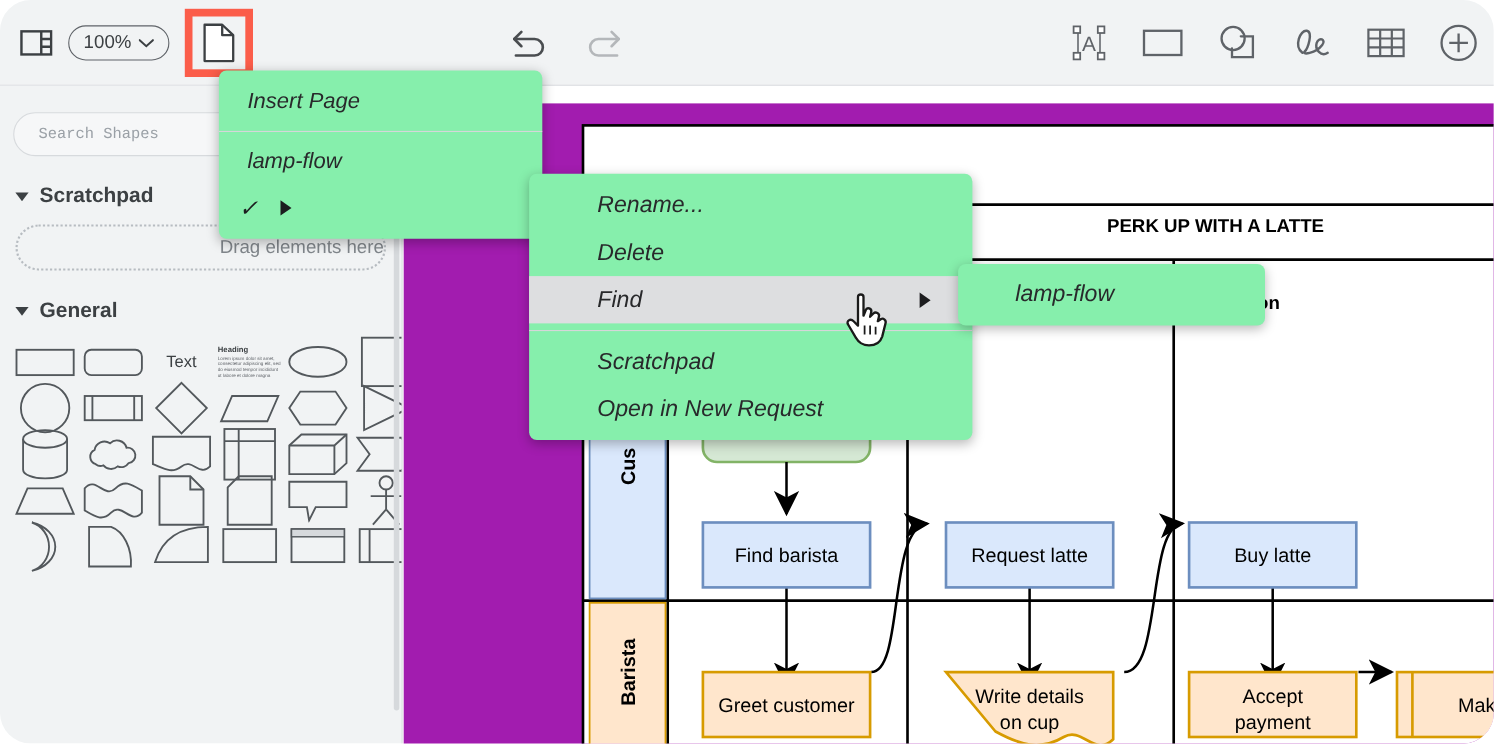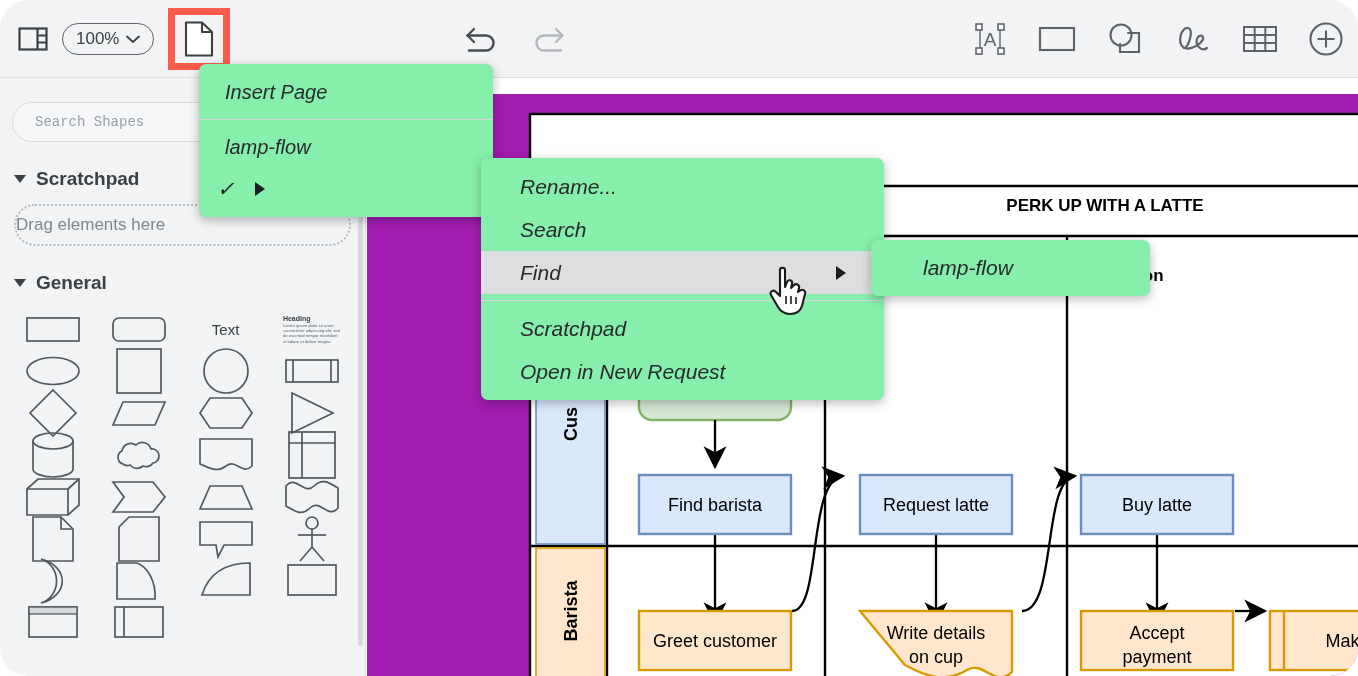--- a/index.html
+++ b/index.html
@@ -70,27 +70,27 @@
   .section-head {
     display: flex; align-items: center; gap: 10px;
     padding: 0 0 0 14px; margin-top: 26px;
     font-size: 19px; font-weight: bold; color: #3c4043; cursor: pointer;
   }
   .tri { width: 0; height: 0; border-left: 6px solid transparent; border-right: 6px solid transparent; border-top: 8px solid #3c4043; }
 
   .dropzone {
     margin: 14px 14px 0 14px; height: 42px;
     border: 2.5px dotted #b7bcc1; border-radius: 21px;
-    display: flex; align-items: center; justify-content: flex-start;
+    display: flex; align-items: center; justify-content: flex-end;
     color: #80868b; font-size: 17px;
   }
 
   .shape-grid {
     margin-top: 14px; padding: 0 10px;
-    display: grid; grid-template-columns: repeat(4, 1fr);
+    display: grid; grid-template-columns: repeat(6, 1fr);
     justify-items: center; align-items: center;
   }
   .shape-cell { width: 62px; height: 42px; display: flex; align-items: center; justify-content: center; cursor: pointer; }
 
   .sb-scroll { position: absolute; right: 2px; top: 8px; width: 5px; height: 560px; background: #d6d9dc; border-radius: 3px; }
 
   
   .canvas {
     position: absolute; left: 367px; top: 94px;
     width: 991px; height: 597px; background: #a21caf; overflow: hidden;
@@ -117,21 +117,21 @@
   .mi-label { flex: 1 1 auto; }
   .mi-arrow {
     width: 0; height: 0; margin-left: 26px;
     border-top: 7px solid transparent; border-bottom: 7px solid transparent;
     border-left: 10px solid #1c1d1f;
   }
 
   #pages-menu { left: 199px; top: 64px; width: 294px; }
   #pages-menu .menu-item { padding-left: 26px; }
   #ctx-menu { left: 481px; top: 158px; width: 403px; }
-  #ctx-menu .menu-item { padding-left: 39px; font-size: 21px; height: 43px; }
+  #ctx-menu .menu-item { padding-left: 62px; font-size: 21px; height: 43px; }
   #move-submenu { left: 871px; top: 240px; width: 279px; }
   #move-submenu .menu-item { padding-left: 52px; font-size: 21px; height: 42px; }
 
   
   .cursor { position: absolute; left: 766px; top: 266px; z-index: 60; pointer-events: none; }
 </style>
 </head>
 <body>
 
 <div id="app">
@@ -509,21 +509,21 @@
       <span class="mi-check" style="padding-left:18px">✓</span>
       <span class="mi-arrow" style="margin-right:16px"></span>
     </div>
   </div>
 
   <div class="menu" id="ctx-menu">
     <div class="menu-item">
       <span class="mi-label">Rename...</span>
     </div>
     <div class="menu-item">
-      <span class="mi-label">Search</span>
+      <span class="mi-label">Delete</span>
     </div>
     <div class="menu-item hl">
       <span class="mi-label">Find</span>
       <span class="mi-arrow" style="margin-right:20px"></span>
     </div>
     <div class="menu-sep"></div>
     <div class="menu-item">
       <span class="mi-label">Scratchpad</span>
     </div>
     <div class="menu-item">

